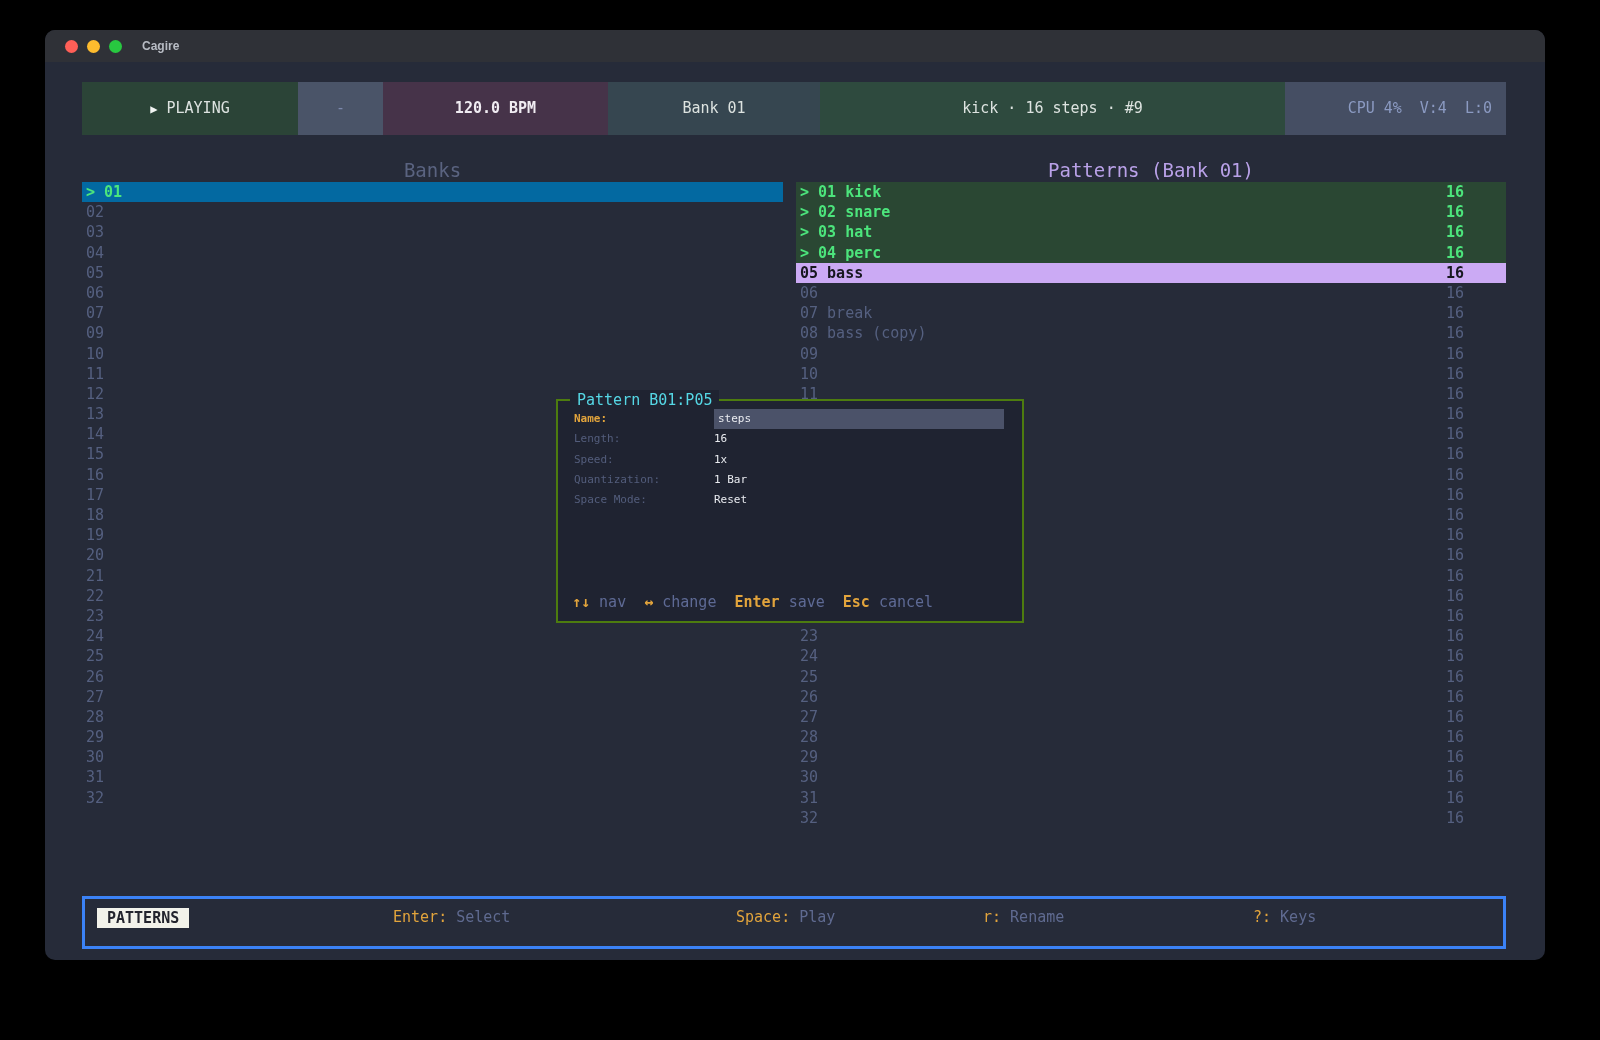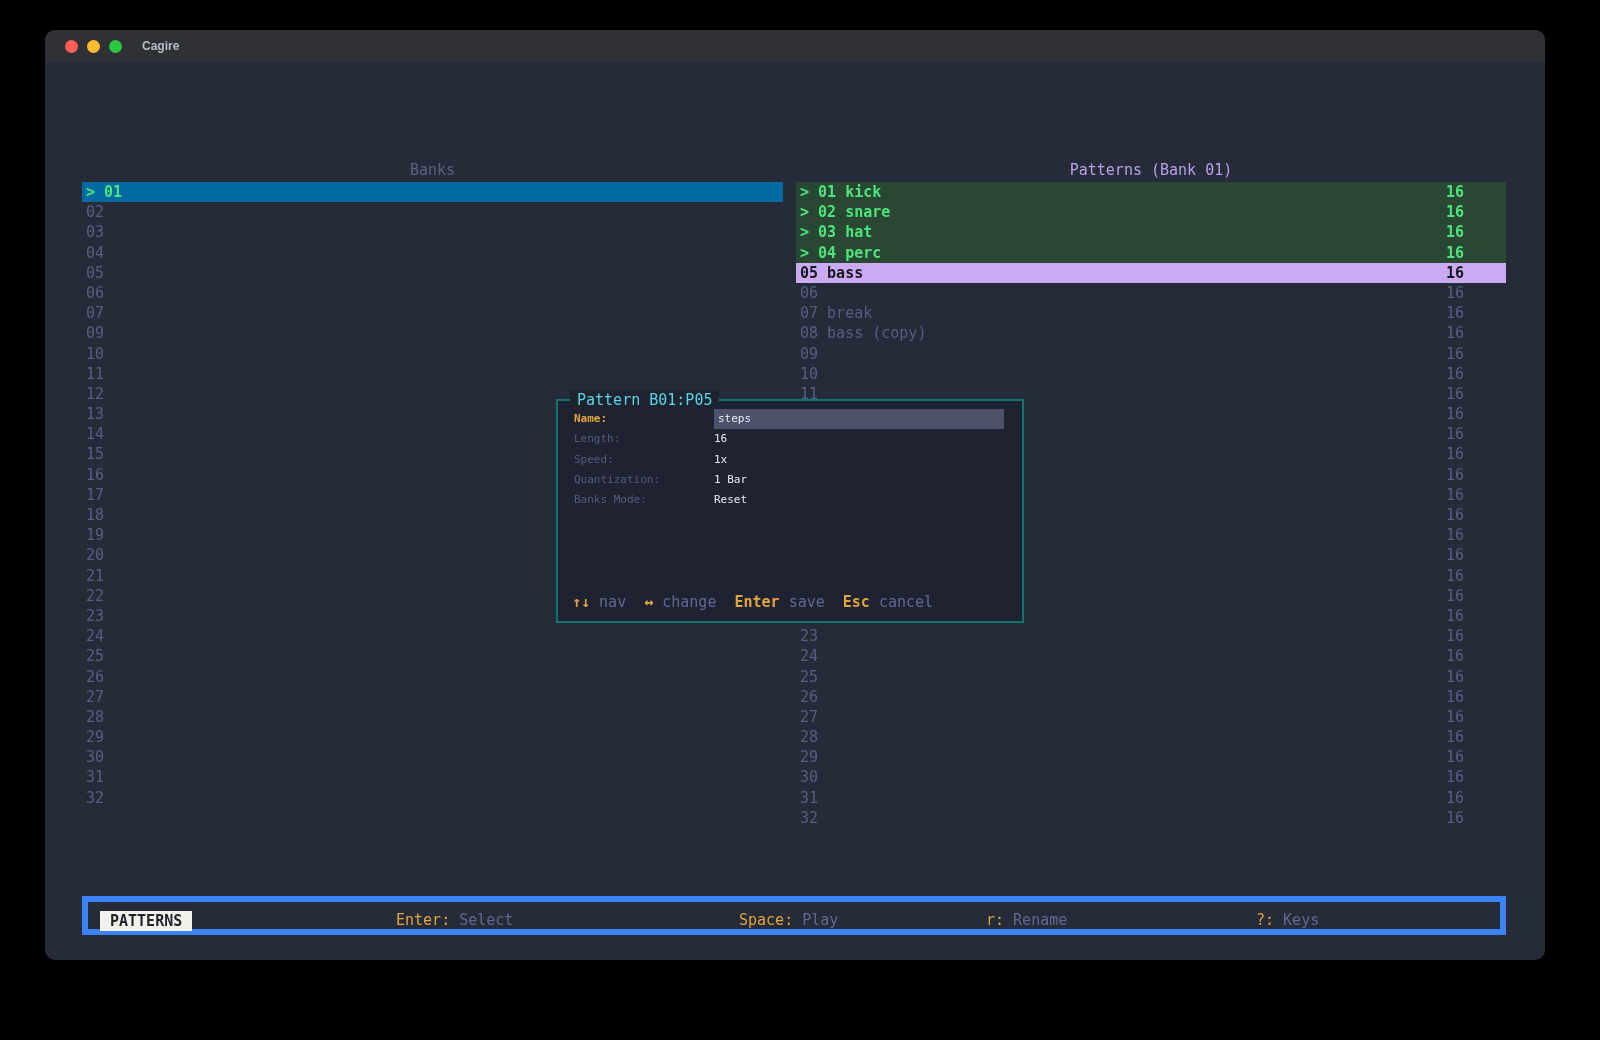--- a/index.html
+++ b/index.html
@@ -27,56 +27,56 @@
   .seg{height:53px;line-height:53px;text-align:center;font-size:15px;color:#dde3e0;white-space:pre;}
   .seg-playing{width:216px;background:#2b4437;}
   .seg-playing .picon{font-size:12px;margin-right:9px;color:#f2f5f3;}
   .seg-dash{width:85px;background:#4a5468;color:#7c88ac;}
   .seg-bpm{width:225px;background:#463349;font-weight:700;color:#f0ecf2;}
   .seg-bank{width:212px;background:#364650;}
   .seg-pattern{width:465px;background:#2e4a3e;}
   .seg-system{width:221px;background:#454e63;color:#8b9ac2;text-align:right;padding-right:14px;box-sizing:border-box;}
   .seg-system span{margin-left:18px;}
   
-  .panel-header{position:absolute;top:130px;height:20px;line-height:20px;text-align:center;font-size:15px;}
+  .panel-header{position:absolute;top:130px;height:20px;line-height:20px;text-align:center;font-size:19px;}
   .hdr-banks{left:37px;width:701px;color:#5a6380;}
   .hdr-patterns{left:751px;width:710px;color:#b9a1e8;}
   
   .list{position:absolute;top:152px;}
   .list-banks{left:37px;width:701px;}
   .list-patterns{left:751px;width:710px;}
   .row{height:20.2px;line-height:20.2px;padding-left:4px;position:relative;
        font-size:15px;color:#556080;white-space:pre;}
   .row .len{position:absolute;right:42px;top:0;}
   .state-selectedbank{background:#0369a1;color:#4ce57c;font-weight:700;}
   .state-playing{background:#2a4733;color:#4ce57c;font-weight:700;}
   .state-selected{background:#cbaaf4;color:#17171f;font-weight:700;}
   
   .dialog{
     position:absolute;left:511px;top:369px;width:468px;height:224px;
-    background:#1f2331;border:2px solid #0f766e;box-sizing:border-box;z-index:10;
+    background:#1f2331;border:2px solid #4d7c0f;box-sizing:border-box;z-index:10;
   }
   .dialog-title{
     position:absolute;left:12px;top:-11px;background:#1f2331;color:#55d7e5;
     font-size:15px;padding:0 7px;line-height:20px;white-space:pre;
   }
   .fields{position:absolute;left:0;top:8px;width:100%;}
   .field{position:relative;height:20.3px;line-height:20.3px;font-size:11px;white-space:pre;}
   .field .flabel{position:absolute;left:16px;color:#535d7c;}
   .field.active .flabel{color:#e2a43c;font-weight:700;}
   .field .fvalue{position:absolute;left:156px;color:#e9ebf0;}
   .field .inputbar{position:absolute;left:156px;top:0;width:290px;height:20.3px;background:#4b5269;}
   .field .inputbar .fvalue{left:4px;}
   .dialog-hints{position:absolute;left:14px;bottom:10px;font-size:15px;white-space:pre;}
   .dialog-hints .key{color:#e2a43c;font-weight:700;}
   .dialog-hints .act{color:#5e6a95;margin-right:18px;}
   
   .bottombar{
-    position:absolute;left:37px;top:866px;width:1424px;height:39px;
-    border:6px solid #3b82f6;box-sizing:border-box;
+    position:absolute;left:37px;top:866px;width:1424px;height:53px;
+    border:3px solid #3b82f6;box-sizing:border-box;
   }
   .mode-badge{
     position:absolute;left:12px;top:9px;height:20px;line-height:20px;
     background:#f2f2ea;color:#23242e;font-weight:700;font-size:15px;padding:0 10px;
   }
   .bhint{position:absolute;top:0;height:37px;line-height:37px;font-size:15px;white-space:pre;}
   .bhint .key{color:#e2a43c;}
   .bhint .act{color:#5f6a90;}
   .bh-0{left:308px;} .bh-1{left:608px;margin-left:43px;} .bh-2{left:898px;} .bh-3{left:1168px;}
 </style>
@@ -85,20 +85,28 @@
 
 <div class="window">
 
   <div class="titlebar">
     <span class="tl red"></span>
     <span class="tl yellow"></span>
     <span class="tl green"></span>
     <span class="title">Cagire</span>
   </div>
 
+  <div class="statusbar">
+    <div class="seg seg-playing"><span class="picon">▶</span><span>PLAYING</span></div>
+    <div class="seg seg-dash">-</div>
+    <div class="seg seg-bpm">120.0 BPM</div>
+    <div class="seg seg-bank">Bank 01</div>
+    <div class="seg seg-pattern">kick · 16 steps · #9</div>
+    <div class="seg seg-system"><span>CPU 4%</span><span>V:4</span><span>L:0</span></div>
+  </div>
 
   <div class="panel-header hdr-banks">Banks</div>
   <div class="panel-header hdr-patterns">Patterns (Bank 01)</div>
 
   <div class="list list-banks" id="bank-list">
       <div class="row state-selectedbank"><span class="lab">&gt; 01</span></div>
       <div class="row state-normal"><span class="lab">02</span></div>
       <div class="row state-normal"><span class="lab">03</span></div>
       <div class="row state-normal"><span class="lab">04</span></div>
       <div class="row state-normal"><span class="lab">05</span></div>
@@ -164,21 +172,21 @@
       <div class="row state-normal"><span class="lab">32</span><span class="len">16</span></div>
     </div>
 
   <div class="dialog">
     <div class="dialog-title">Pattern B01:P05</div>
     <div class="fields" id="dialog-fields">
         <div class="field active"><span class="flabel">Name:</span><span class="inputbar"><span class="fvalue">steps</span></span></div>
         <div class="field"><span class="flabel">Length:</span><span class="fvalue">16</span></div>
         <div class="field"><span class="flabel">Speed:</span><span class="fvalue">1x</span></div>
         <div class="field"><span class="flabel">Quantization:</span><span class="fvalue">1 Bar</span></div>
-        <div class="field"><span class="flabel">Banks Mode:</span><span class="fvalue">Reset</span></div>
+        <div class="field"><span class="flabel">Space Mode:</span><span class="fvalue">Reset</span></div>
       </div>
     <div class="dialog-hints" id="dialog-hints"><span class="key">↑↓ </span><span class="act">nav</span><span class="key">↔ </span><span class="act">change</span><span class="key">Enter </span><span class="act">save</span><span class="key">Esc </span><span class="act">cancel</span></div>
   </div>
 
   <div class="bottombar">
     <span class="mode-badge">PATTERNS</span>
     <span id="footer-hints"><span class="bhint bh-0"><span class="key">Enter: </span><span class="act">Select</span></span><span class="bhint bh-1"><span class="key">Space: </span><span class="act">Play</span></span><span class="bhint bh-2"><span class="key">r: </span><span class="act">Rename</span></span><span class="bhint bh-3"><span class="key">?: </span><span class="act">Keys</span></span></span>
   </div>
 
 </div>

